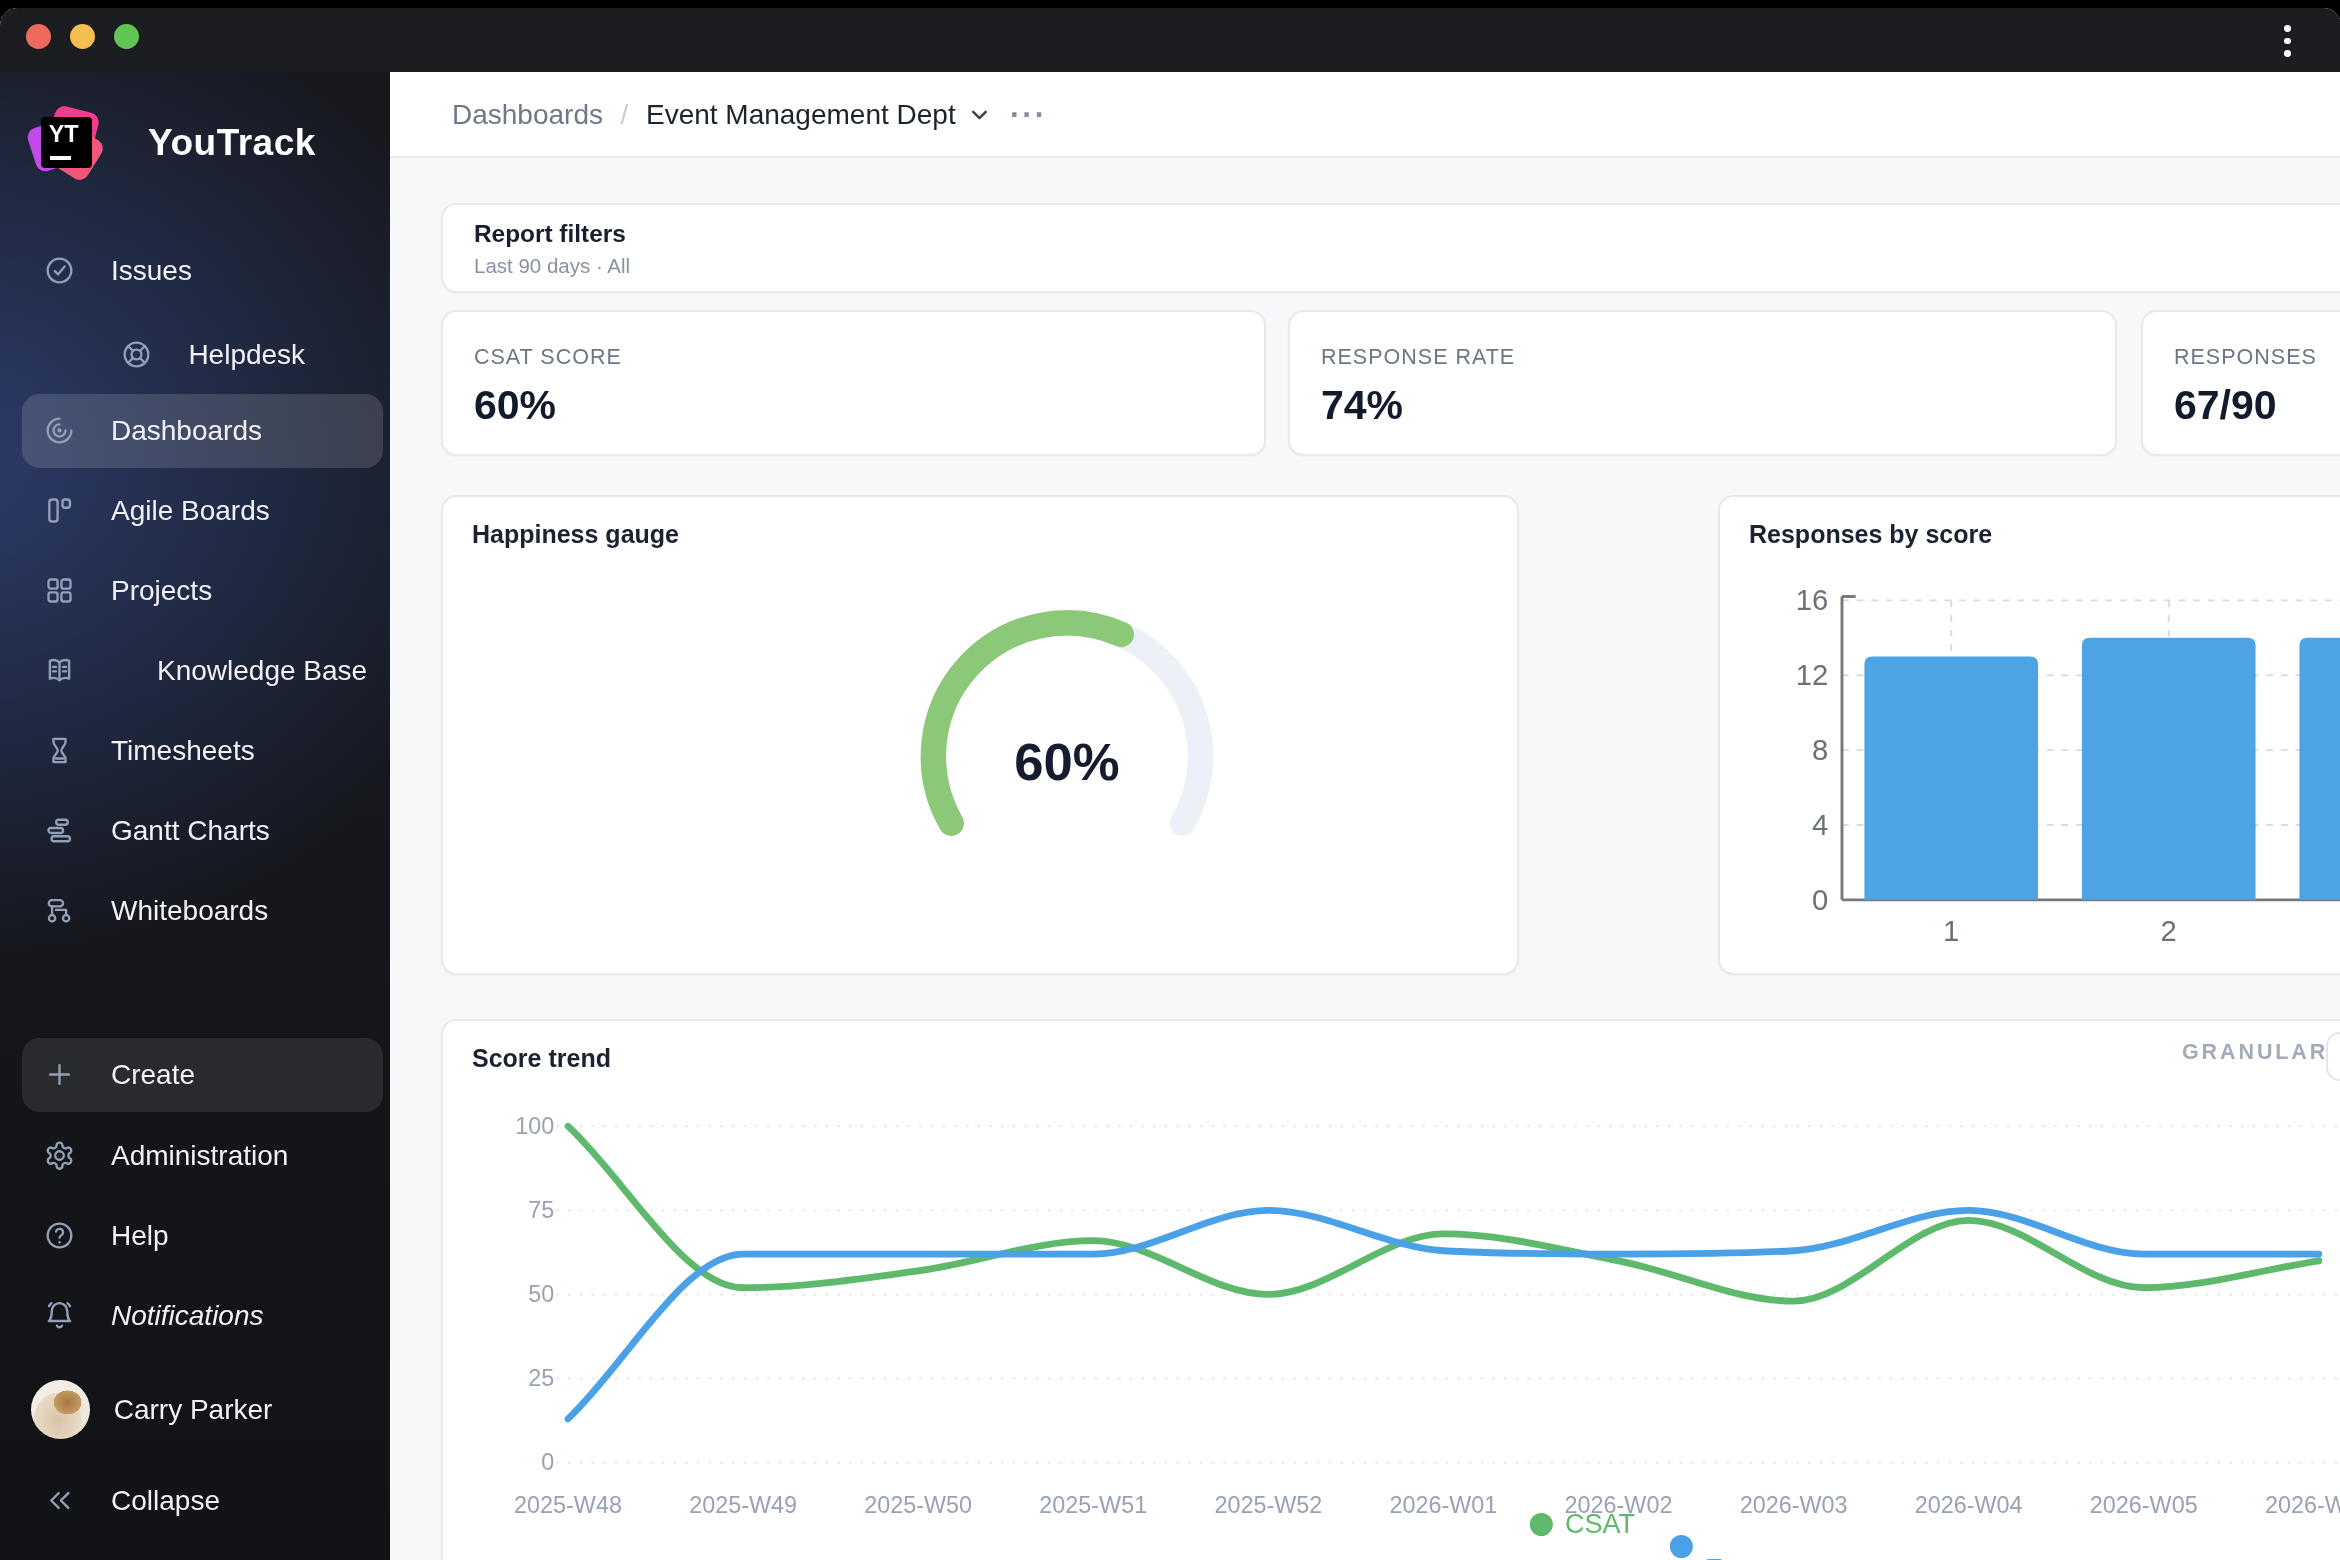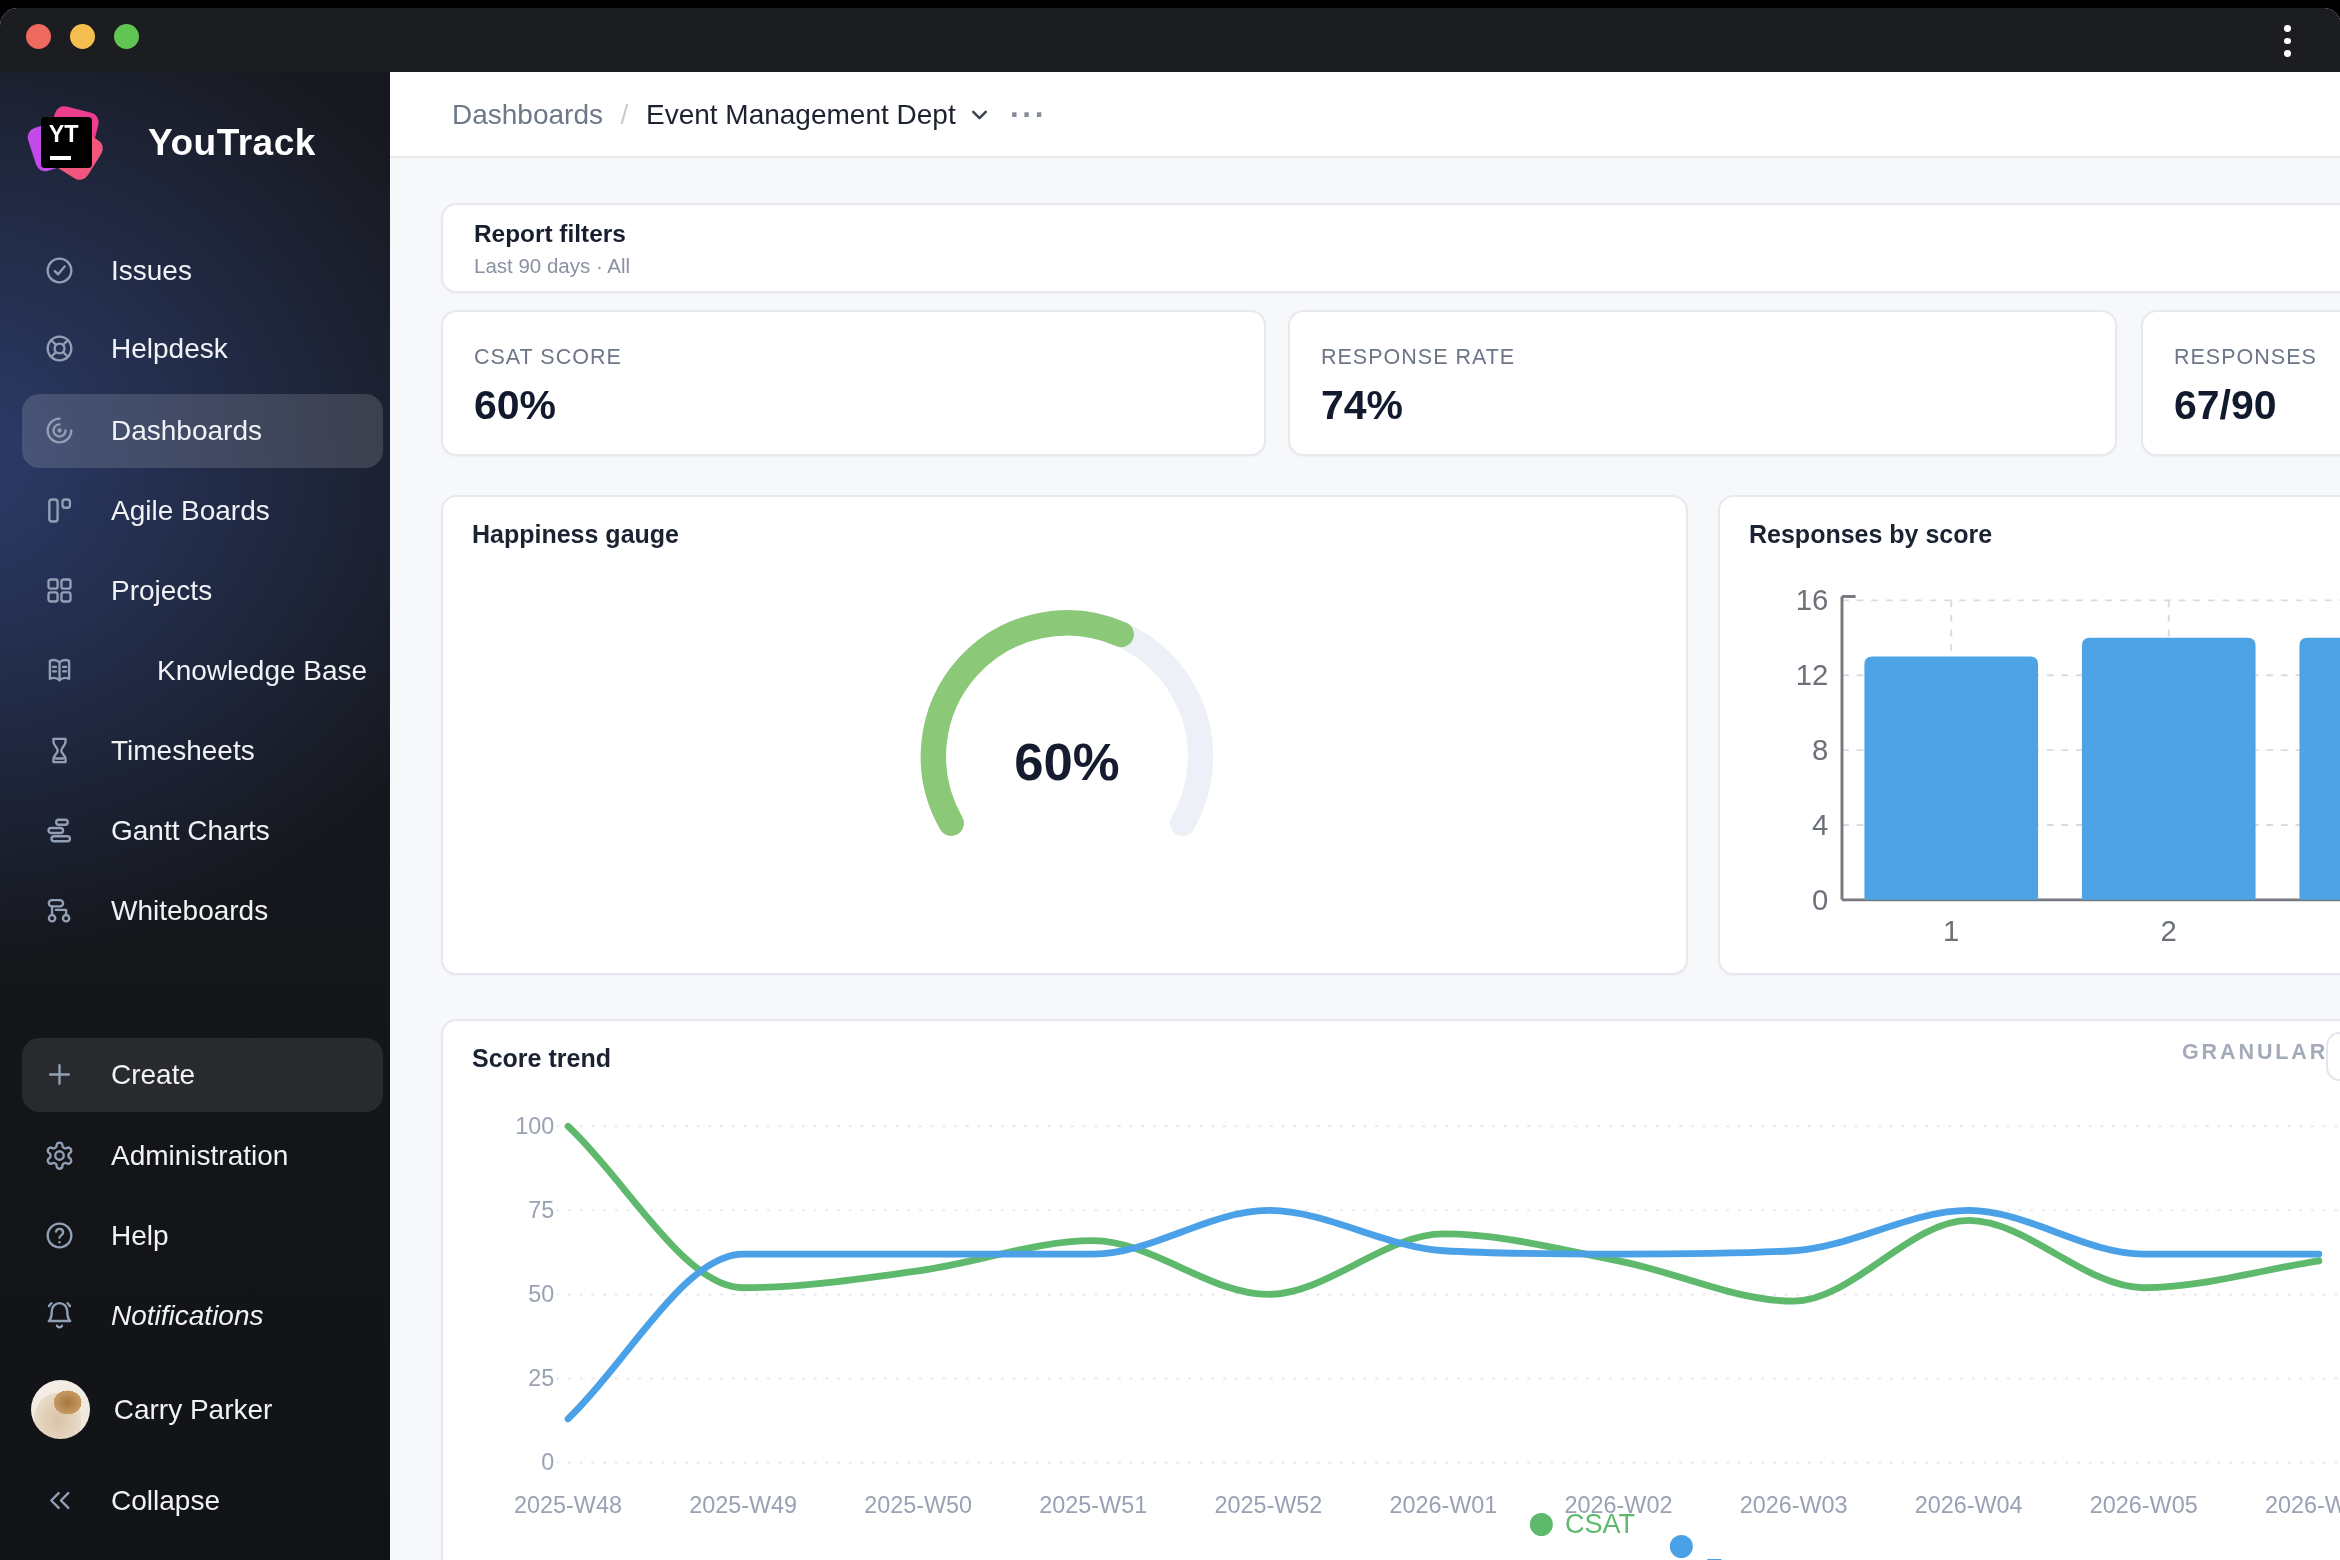--- a/index.html
+++ b/index.html
@@ -62,21 +62,21 @@
   .card-title { position:absolute; left:29px; top:23.4px; font-size:25px; font-weight:bold; color:#1b2232; }
 
   .filters-card { left:51px; top:131px; width:1960px; height:90px; }
   .filters-title { position:absolute; left:31px; top:15.6px; font-size:24.4px; font-weight:bold; color:#171e2e; }
   .filters-sub { position:absolute; left:31px; top:49px; font-size:20.5px; color:#8a92a2; }
 
   .kpi-card { top:238px; height:146px; }
   .kpi-label { position:absolute; left:31px; top:33px; font-size:21.5px; font-weight:500; color:#6d7686; letter-spacing:1px; }
   .kpi-value { position:absolute; left:31px; top:70px; font-size:41px; font-weight:bold; color:#121a2e; }
 
-  .gauge-card { left:51px; top:423px; width:1247px; height:480px; }
+  .gauge-card { left:51px; top:423px; width:1078px; height:480px; }
   .bar-card { left:1328px; top:423px; width:683px; height:480px; }
   .trend-card { left:51px; top:947px; width:1960px; height:585px; }
 
   .granularity { position:absolute; left:1739px; top:19.5px; font-size:21.5px; font-weight:bold; color:#a3aab8; letter-spacing:2.9px; }
   .gran-pill { position:absolute; left:1883px; top:11.7px; width:117px; height:49px; background:#fff; border:2px solid #e3e6ec; border-radius:13.7px; cursor:pointer; }
 
   .chart-svg { position:absolute; left:0; top:0; }
   .trend-legend { position:absolute; left:1251px; top:488px; transform:translateX(-50%); display:flex; gap:35px; align-items:flex-start; font-size:27px; }
   .trend-legend .li { display:flex; align-items:center; gap:11.7px; cursor:pointer; }
   .trend-legend .dot { width:23.4px; height:23.4px; border-radius:50%; }
@@ -112,21 +112,21 @@
     <div id="sidebar-nav">
         <div class="nav-item" style="top: 162px;">
           <span class="ic">
             <svg viewBox="0 0 24 24" fill="none" stroke="currentColor" stroke-width="1.7" stroke-linecap="round" stroke-linejoin="round">
               <circle cx="12" cy="12" r="8.6"></circle>
               <path d="M8.6 12.4l2.4 2.4 4.8-5.8"></path>
             </svg>
           </span>
           <span>Issues</span>
         </div>
-        <div class="nav-item" style="top: 240px;">
+        <div class="nav-item" style="top: 246px; justify-content: center;">
           <span class="ic">
             <svg viewBox="0 0 24 24" fill="none" stroke="currentColor" stroke-width="1.7" stroke-linecap="round" stroke-linejoin="round">
               <circle cx="12" cy="12" r="8.6"></circle>
               <circle cx="12" cy="12" r="3.6"></circle>
               <path d="M6 6l3.4 3.4M18 6l-3.4 3.4M18 18l-3.4-3.4M6 18l3.4-3.4"></path>
             </svg>
           </span>
           <span>Helpdesk</span>
         </div>
         <div class="nav-item active" style="top: 322px;">

